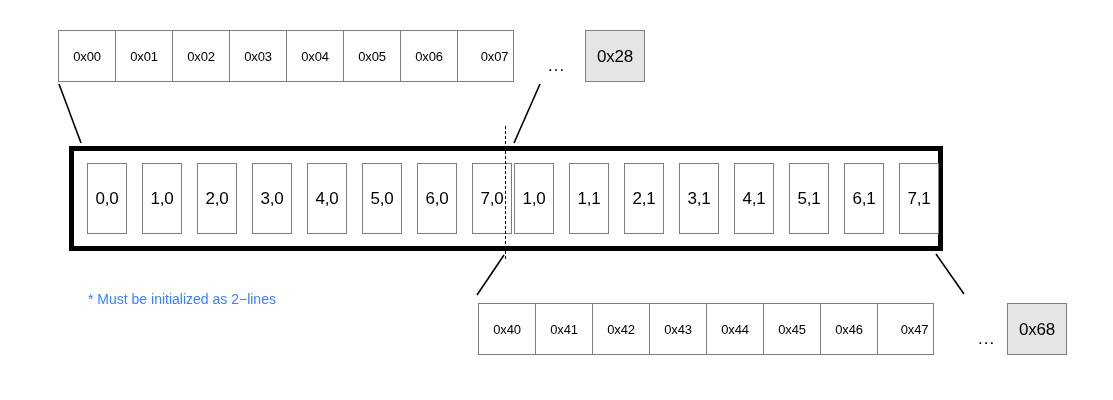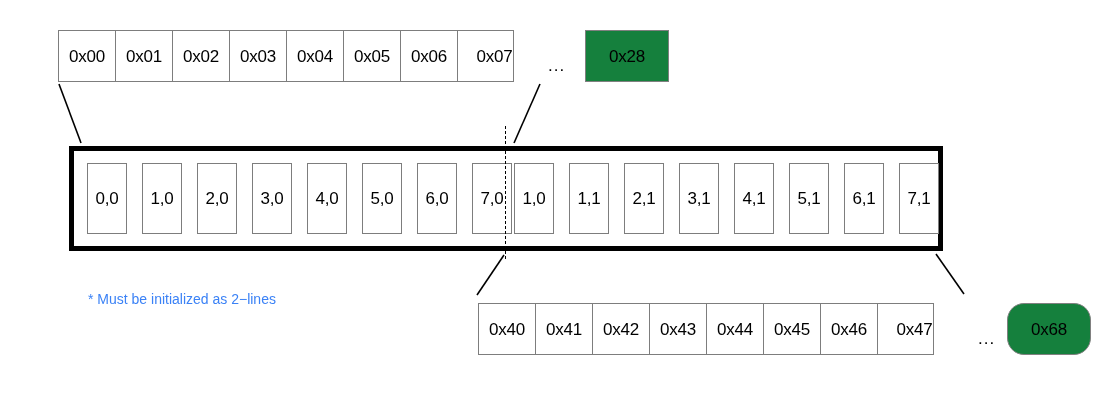--- a/index.html
+++ b/index.html
@@ -26,21 +26,21 @@
   .addr-cell {
     width: 57px;
     height: 52px;
     box-sizing: border-box;
     border: 1.6px solid #808080;
     border-right-width: 0;
     background: #ffffff;
     display: flex;
     align-items: center;
     justify-content: center;
-    font-size: 17px;
+    font-size: 13px;
     line-height: 1;
     letter-spacing: -0.2px;
     color: #000000;
   }
   .addr-cell.last-of-run {
     border-right-width: 1.6px;
     padding-left: 18px;
   }
   
   .addr-cell + .addr-cell::before {
@@ -59,25 +59,25 @@
   .ellipsis {
     position: absolute;
     font-size: 17px;
     line-height: 1;
     color: #000000;
     letter-spacing: 1px;
   }
 
   .addr-single {
     position: absolute;
-    width: 84px;
+    width: 60px;
     height: 52px;
     box-sizing: border-box;
     border: 1.6px solid #808080;
-    background: #15803d;
+    background: #e5e5e5;
     display: flex;
     align-items: center;
     justify-content: center;
     font-size: 17px;
     line-height: 1;
     letter-spacing: -0.2px;
     color: #000000;
   }
 
   
@@ -209,15 +209,15 @@
     <div class="addr-cell">0x42</div>
     <div class="addr-cell">0x43</div>
     <div class="addr-cell">0x44</div>
     <div class="addr-cell">0x45</div>
     <div class="addr-cell">0x46</div>
     <div class="addr-cell last-of-run">0x47</div>
   </div>
 
   <div class="ellipsis" style="left:978px; top:330px;">...</div>
 
-  <div class="addr-single" style="left:1007px; top:303px;border-radius:17px;">0x68</div>
+  <div class="addr-single" style="left:1007px; top:303px;">0x68</div>
 
 </div>
 
 </body></html>

